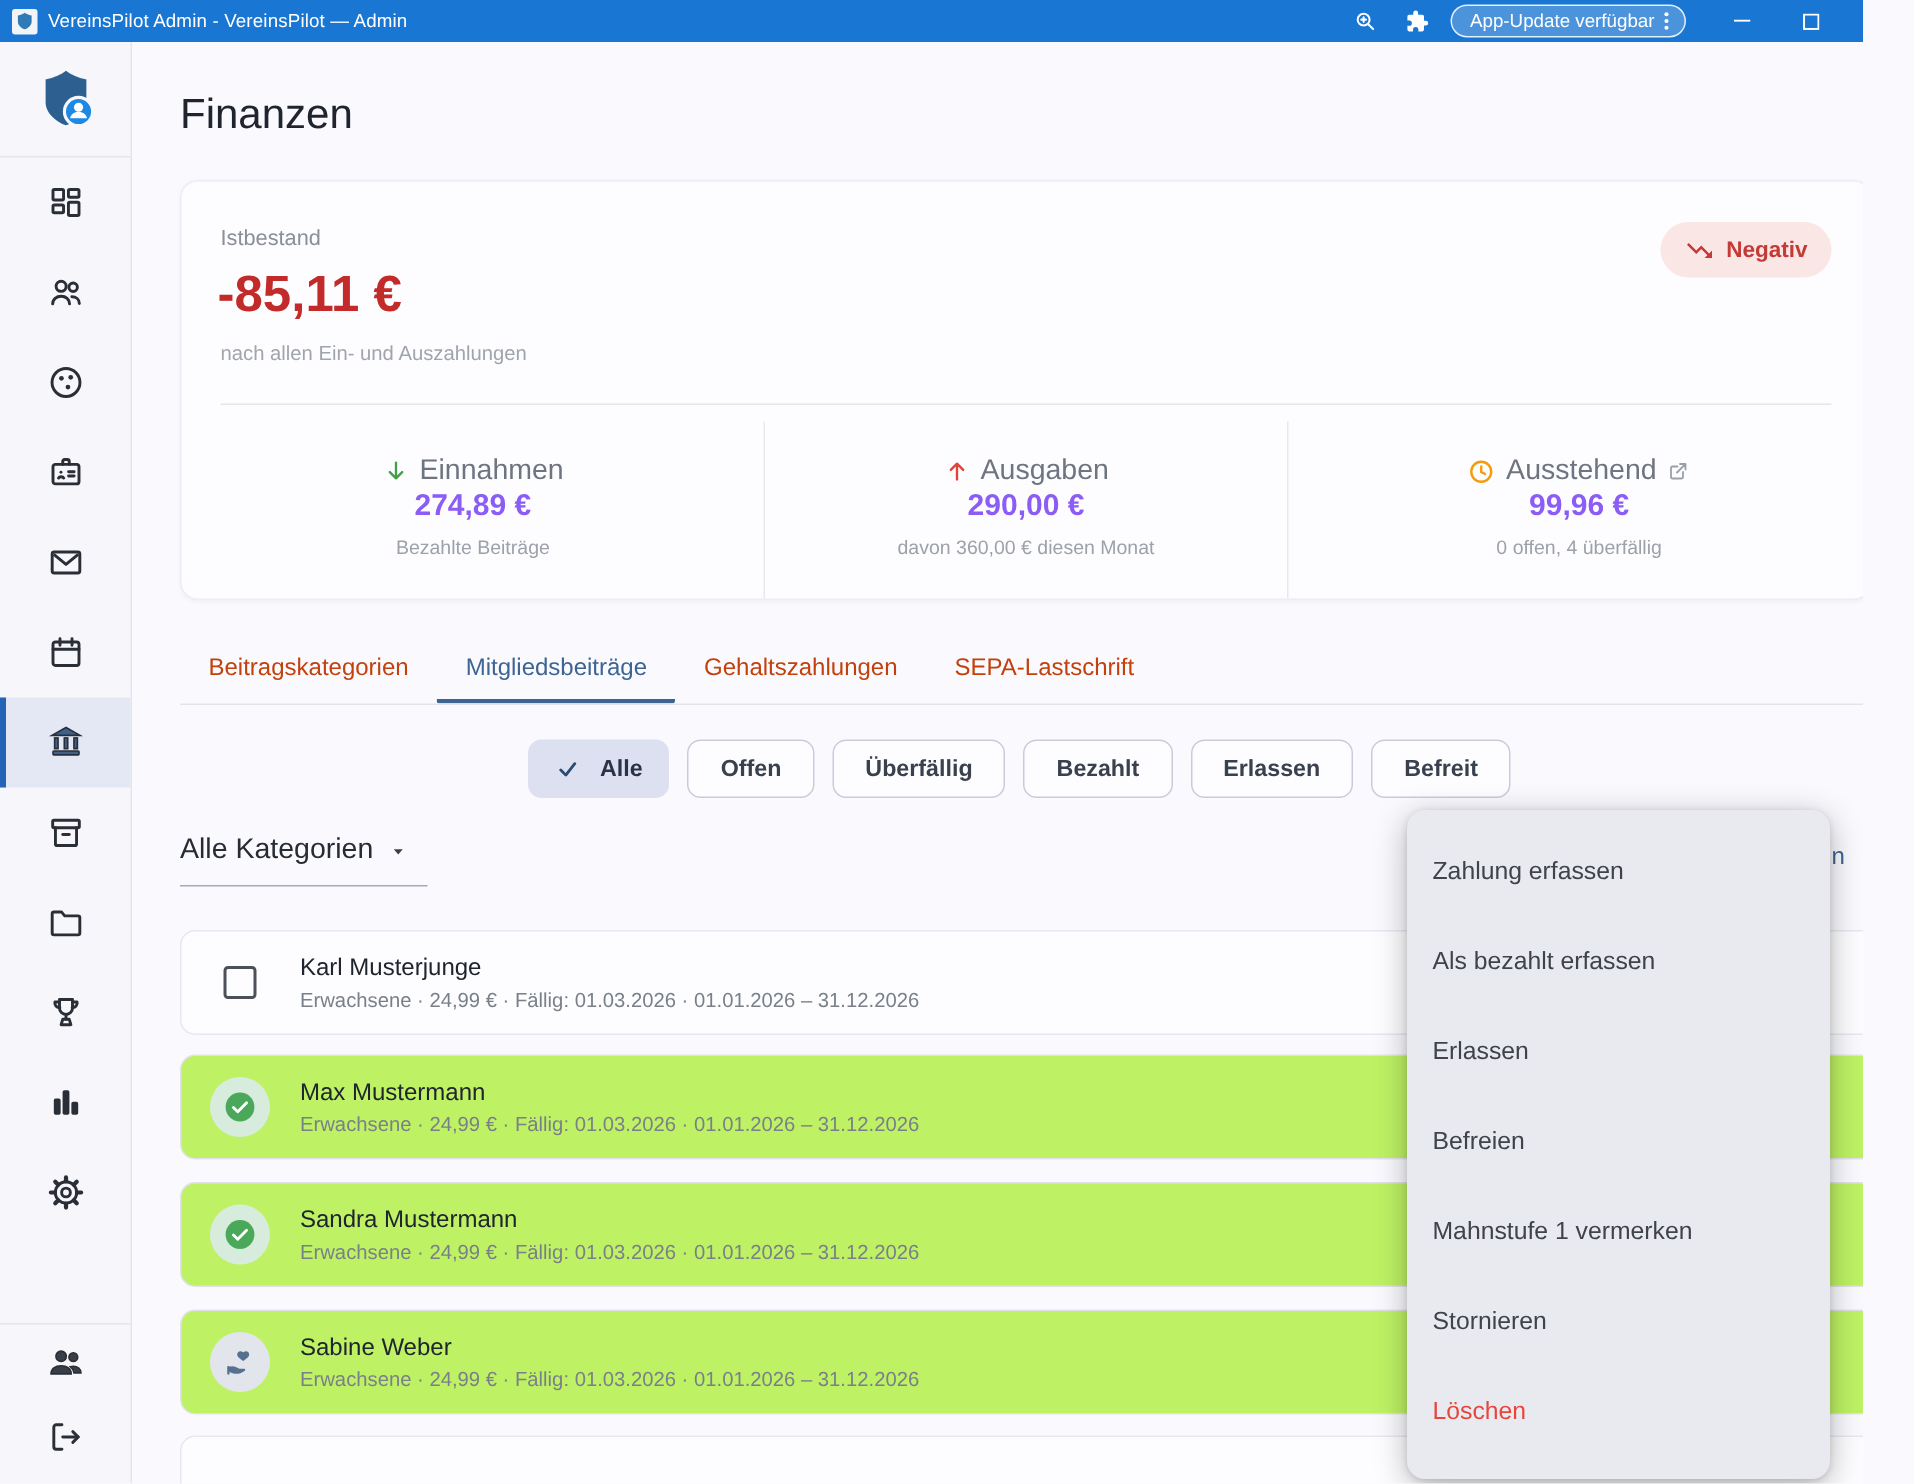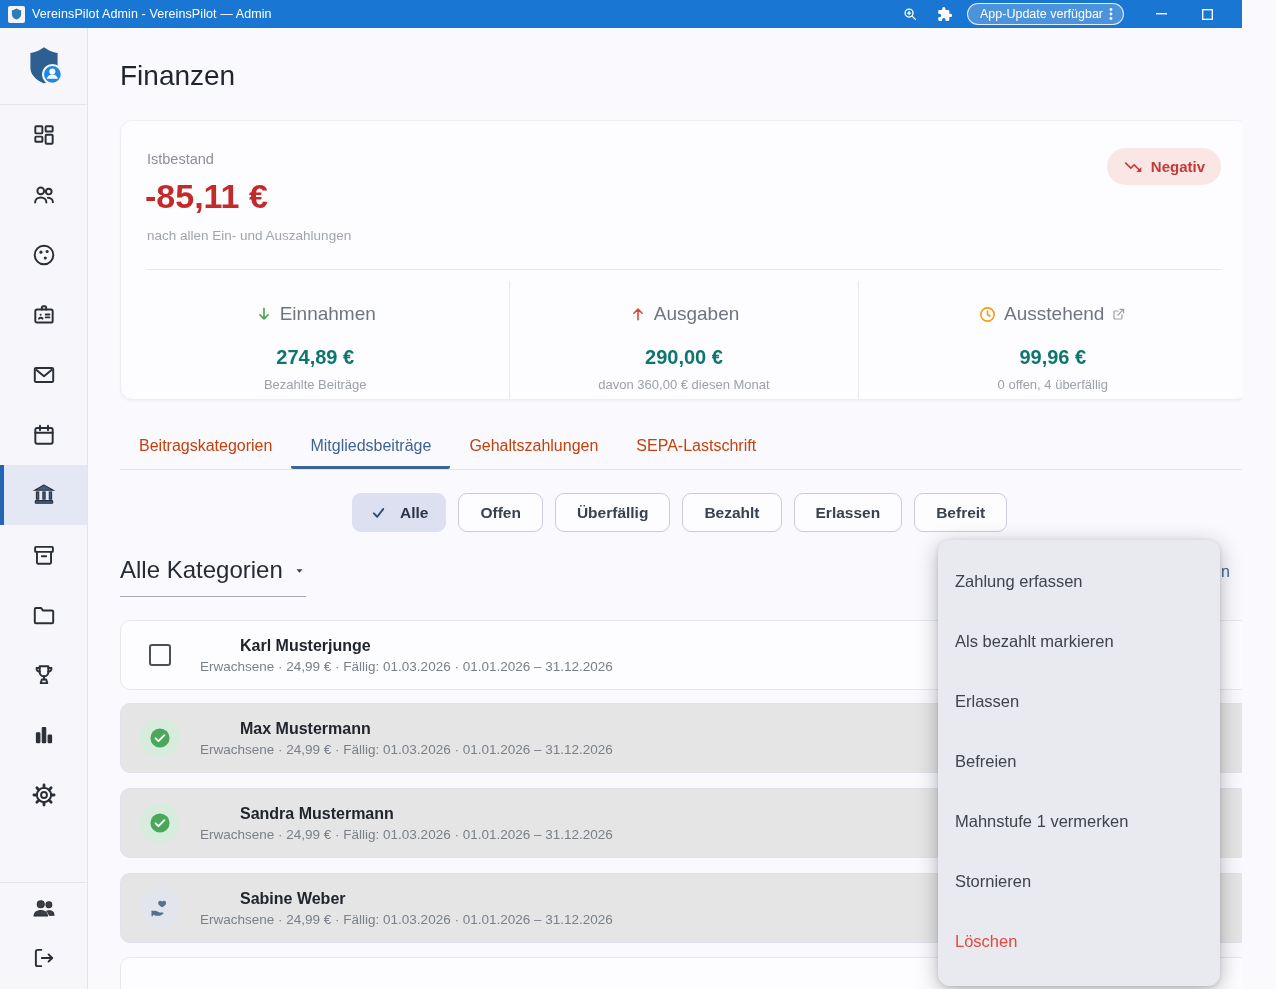--- a/index.html
+++ b/index.html
@@ -34,48 +34,48 @@
   .card { position:absolute; left:120px; top:120px; width:1128px; height:280px; background:#FDFDFF; border:1px solid #EDEDF3; border-radius:12px; box-shadow:0 1px 3px rgba(25,25,60,.05); }
   .sum-label { position:absolute; left:26px; top:30px; font-size:14.5px; color:#8A8F99; }
   .sum-amount { position:absolute; left:24px; top:56px; font-size:34px; font-weight:bold; color:#C32B2B; }
   .sum-sub { position:absolute; left:26px; top:107px; font-size:13.5px; color:#A0A5AD; }
   .badge-neg { position:absolute; right:26px; top:27px; height:37px; padding:0 16px; border-radius:19px; background:#FBE6E6; color:#C33A36; font-size:15px; font-weight:bold; display:flex; align-items:center; gap:8px; }
   .card-div { position:absolute; left:26px; right:26px; top:148px; border-top:1px solid #E5E6EC; }
   .stats { position:absolute; left:0; right:0; top:160px; bottom:0; display:flex; }
   .stat { padding-top:22px; text-align:center; }
   .stat:nth-child(1){ flex:0 0 34.5%; } .stat:nth-child(2){ flex:0 0 31%; border-left:1px solid #E8E9EF; border-right:1px solid #E8E9EF; } .stat:nth-child(3){ flex:1; }
   .stat-label { font-size:19px; color:#6F7580; display:flex; align-items:center; justify-content:center; gap:7px; }
-  .stat-value { margin-top:21px; font-size:20px; font-weight:bold; color:#0f766e; }
+  .stat-value { margin-top:1px; font-size:20px; font-weight:bold; color:#8b5cf6; }
   .stat-sub { margin-top:8px; font-size:13px; color:#9CA1AA; }
 
   
   .tabs { position:absolute; left:120px; top:424px; width:1128px; height:46px; border-bottom:1px solid #E3E4EA; display:flex; }
   .tab { padding:0 19px; line-height:44px; font-size:16px; color:#c2410c; cursor:pointer; }
   .tab.active { color:#3D6493; border-bottom:3px solid #3D6493; border-radius:0 0 2px 2px; }
 
   
   .chips { position:absolute; left:352px; top:493px; display:flex; gap:12px; }
   .chip { height:39px; padding:0 21px; border:1px solid #C9CCDB; border-radius:9px; background:#FDFDFF; display:flex; align-items:center; gap:13px; font-size:15.5px; color:#39404E; cursor:pointer;font-weight:bold; }
   .chip.selected { background:#DCE0F0; border-color:#DCE0F0; color:#2A3347; padding:0 17px; }
 
   
-  .cat-select { position:absolute; left:120px; top:556px; display:inline-flex; align-items:center; gap:10px; font-size:24px; color:#262B34; padding-bottom:12px; border-bottom:1px solid #A6AAB4; min-width:165px; cursor:pointer; }
+  .cat-select { position:absolute; left:120px; top:556px; display:inline-flex; align-items:center; gap:10px; font-size:19px; color:#262B34; padding-bottom:12px; border-bottom:1px solid #A6AAB4; min-width:165px; cursor:pointer; }
   .partial-link { position:absolute; left:1221px; top:563px; font-size:16px; color:#3D6493; }
 
   
   .rows { position:absolute; left:120px; top:620px; width:1130px; height:420px; }
   .row { position:absolute; left:0; width:1130px; height:70px; border-radius:10px; display:flex; align-items:center; padding-left:19px; gap:20px; }
   .row.white { background:#FDFDFF; border:1px solid #E7E8EF; }
-  .row.gray { background:#e5e5e5; border:1px solid #E0E1EA; }
+  .row.gray { background:#bef264; border:1px solid #E0E1EA; }
   .avatar-box { width:40px; height:40px; display:flex; align-items:center; justify-content:center; flex:0 0 40px; }
   .avatar { width:40px; height:40px; border-radius:50%; display:flex; align-items:center; justify-content:center; }
   .avatar.green { background:#D7ECDC; }
   .avatar.gray { background:#E2E5EC; }
   .checkbox { width:22px; height:22px; border:2px solid #4C5058; border-radius:3px; background:transparent; cursor:pointer; }
-  .row-title { font-size:16px; font-weight:bold; color:#20252D;margin-left:40px; }
+  .row-title { font-size:16px; font-weight:normal; color:#20252D; }
   .row-sub { margin-top:4px; font-size:13.5px; color:#7A8089; }
 
   
   .menu { position:absolute; left:938px; top:540px; width:282px; height:446px; background:#E9EAEF; border-radius:12px; box-shadow:0 5px 22px rgba(0,0,0,.28), 0 1px 4px rgba(0,0,0,.12); padding:11px 0; z-index:30; }
   .menu-item { height:60px; display:flex; align-items:center; padding-left:17px; font-size:16.5px; color:#3F434B; cursor:pointer; }
   .menu-item.danger { color:#E5473D; }
 
   svg { display:block; }
 </style>
 </head>
@@ -396,21 +396,21 @@
       <div>
         <div class="row-title">Sabine Weber</div>
         <div class="row-sub">Erwachsene · 24,99 € · Fällig: 01.03.2026 · 01.01.2026 – 31.12.2026</div>
       </div>
     </div>
     <div class="row white" style="top:337px"></div>
   </div>
 
   <div class="menu">
     <div class="menu-item">Zahlung erfassen</div>
-    <div class="menu-item">Als bezahlt markieren</div>
+    <div class="menu-item">Als bezahlt erfassen</div>
     <div class="menu-item">Erlassen</div>
     <div class="menu-item">Befreien</div>
     <div class="menu-item">Mahnstufe 1 vermerken</div>
     <div class="menu-item">Stornieren</div>
     <div class="menu-item danger">Löschen</div>
   </div>
 
 </div>
 
 </body></html>

